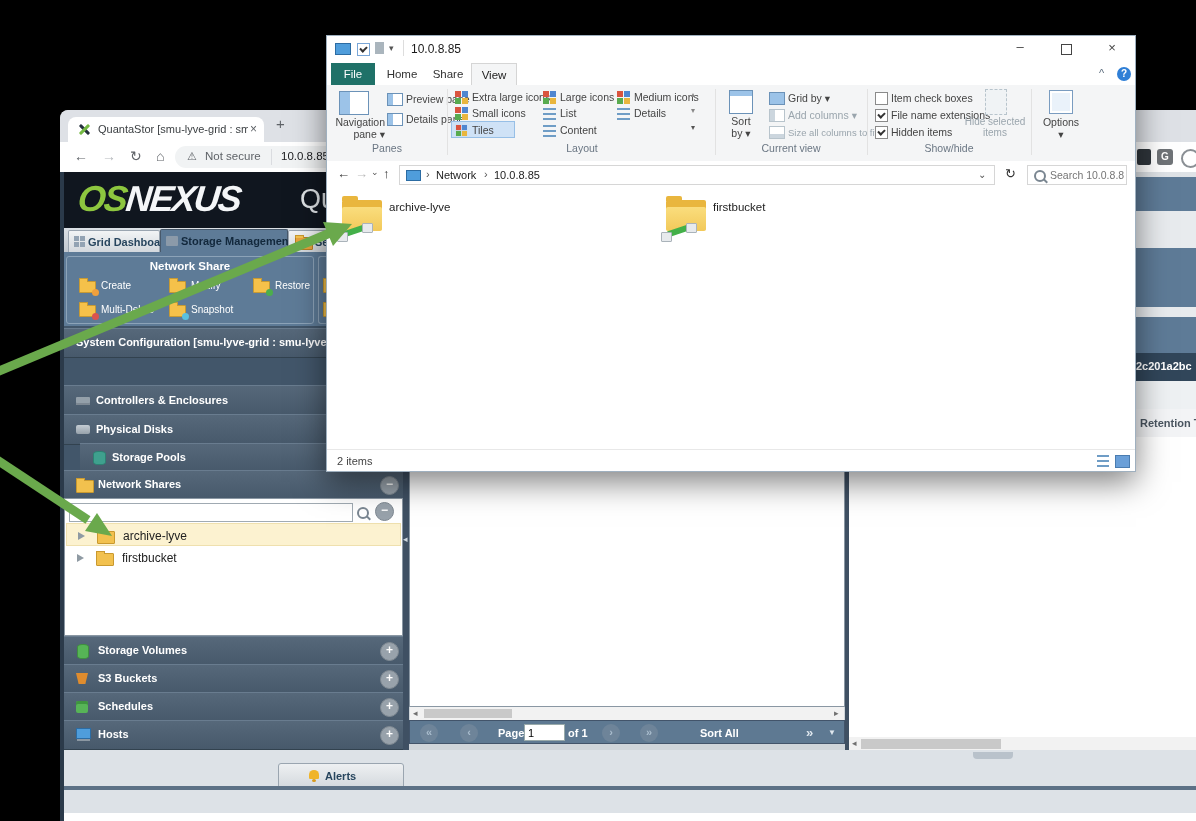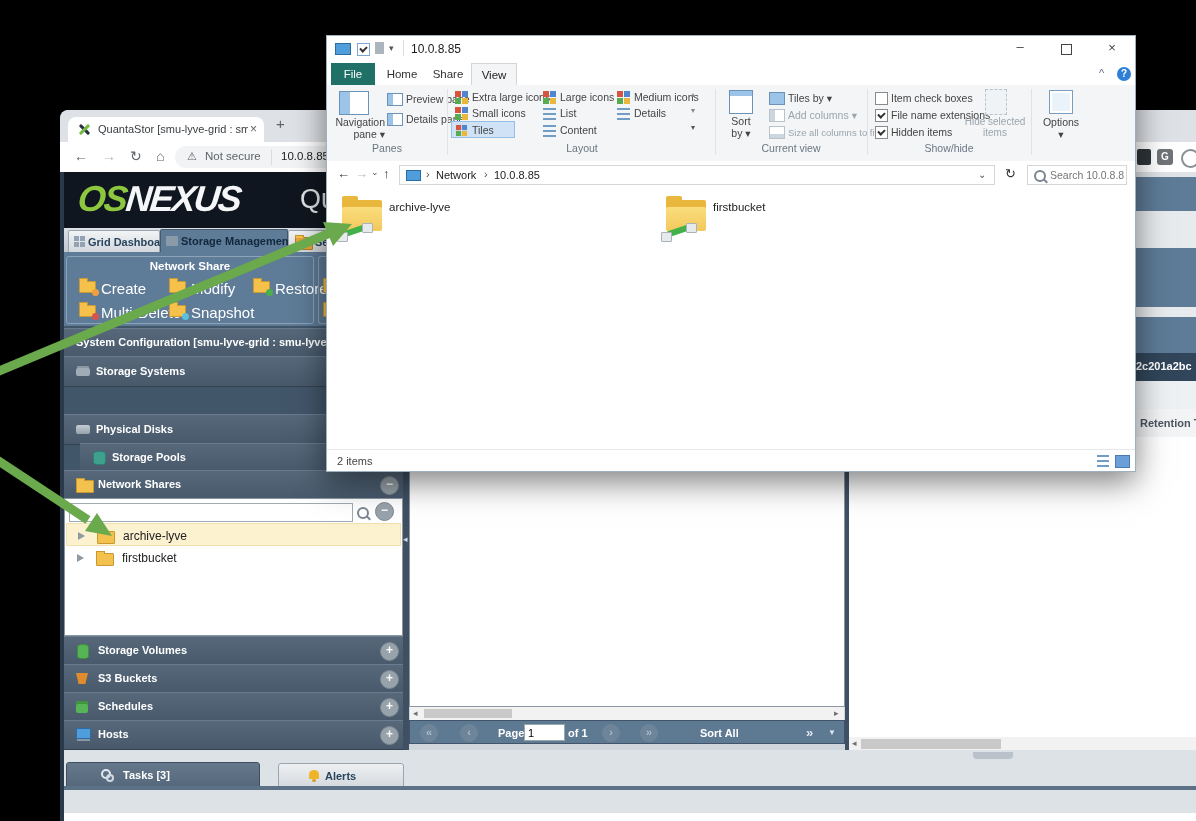--- a/index.html
+++ b/index.html
@@ -27,21 +27,21 @@
   .qs-rowlbl{color:#fff;font-weight:bold;font-size:11px}
   .qtab{font-size:11px;font-weight:bold;color:#27455e;border:1px solid #9aa5b0;border-bottom:none;border-radius:2px 2px 0 0;background:linear-gradient(#f2f4f5,#d3d8dd)}
   .circ{width:17px;height:17px;border-radius:50%;background:#98a2ab;border:1px solid #7f8992;color:#fff;font-weight:bold;font-size:12px;text-align:center;line-height:15px}
   .pcirc{width:18px;height:18px;border-radius:50%;background:#6e8499;color:#a9bccd;font-size:11px;font-weight:bold;text-align:center;line-height:17px}
   .ptxt{color:#fff;font-size:11px;font-weight:bold}
   .qfold{width:15px;height:10px;background:#f5c14a;border:1px solid #c79a33;border-radius:1px}
   .qfold::before{content:"";position:absolute;left:-1px;top:-4px;width:7px;height:3px;background:#f5c14a;border:1px solid #c79a33;border-bottom:none;border-radius:1px 1px 0 0}
   .qfold::after{content:"";position:absolute;right:-4px;bottom:-4px;width:7px;height:7px;border-radius:50%}
   .qf-create::after{background:#f0a03c}.qf-modify::after{background:#8e6bbf}
   .qf-restore::after{background:#4cae4c}.qf-del::after{background:#d9534f}.qf-snap::after{background:#5bc0de}
-  .rblbl{color:#fff;font-size:15px}
+  .rblbl{color:#fff;font-size:10px}
   .sfolder{width:16px;height:11px;background:#f2c14e;border:1px solid #c9992f;border-radius:1px}
   .sfolder::before{content:"";position:absolute;left:-1px;top:-3px;width:7px;height:2px;background:#f2c14e;border:1px solid #c9992f;border-bottom:none}
   .tri{width:0;height:0;border-left:7px solid #8f9aa3;border-top:4px solid transparent;border-bottom:4px solid transparent}
   
   .ic-syst{width:14px;height:8px;background:#9fabb6;border-radius:2px;box-shadow:0 -3px 0 -1px #8b97a2}
   .ic-ctrl{width:14px;height:8px;background:#94a0aa;border-radius:1px;box-shadow:inset 0 -2px 0 #7d8893}
   .ic-disk{width:14px;height:9px;background:linear-gradient(#c4ccd3,#97a2ab);border-radius:2px}
   .ic-pool{width:11px;height:12px;background:#3fa08e;border-radius:5px/3px;border:1px solid #2d8172}
   .ic-vol{width:10px;height:13px;background:#56b456;border-radius:5px/3px;border:1px solid #3f8f3f}
   .ic-bucket{width:12px;height:11px;background:#df8c2e;clip-path:polygon(0 0,100% 0,78% 100%,22% 100%)}
@@ -152,23 +152,23 @@
     </div>
     <div class="a" style="left:258px;top:146px;width:8px;height:66px;border:1px solid #8ca3b8;border-right:none;border-radius:3px 0 0 3px">
       <span class="a qfold qf-create" style="left:4px;top:24px"></span>
       <span class="a qfold qf-restore" style="left:4px;top:48px"></span>
     </div>
 
     <div class="a" style="left:4px;top:216px;width:339px;height:424px;background:#42566a"></div>
     <div class="a qs-row" style="left:4px;top:218px;width:339px;height:28px">
       <span class="a qs-rowlbl nw" style="left:12px;top:7px">System Configuration [smu-lyve-grid : smu-lyve-85]</span>
     </div>
-    <div class="a qs-row" style="left:4px;top:246px;width:339px;height:29px">
-      <span class="a ic-syst" style="left:12px;top:11px"></span>
-      <span class="a qs-rowlbl nw" style="left:32px;top:8px">Storage Systems</span>
+    <div class="a qs-row" style="left:4px;top:275px;width:339px;height:29px">
+      <span class="a ic-ctrl" style="left:12px;top:11px"></span>
+      <span class="a qs-rowlbl nw" style="left:32px;top:8px">Controllers &amp; Enclosures</span>
     </div>
     <div class="a qs-row" style="left:4px;top:304px;width:339px;height:29px">
       <span class="a ic-disk" style="left:12px;top:10px"></span>
       <span class="a qs-rowlbl nw" style="left:32px;top:8px">Physical Disks</span>
     </div>
     <div class="a qs-row" style="left:20px;top:333px;width:339px;height:27px">
       <span class="a ic-pool" style="left:13px;top:7px"></span>
       <span class="a qs-rowlbl nw" style="left:32px;top:7px">Storage Pools</span>
     </div>
     <div class="a qs-row" style="left:4px;top:360px;width:339px;height:28px">
@@ -254,24 +254,20 @@
       <span class="a nw" style="left:2px;top:7px;color:#fff;font-weight:bold;font-size:11px">2c201a2bc</span>
     </div>
     <div class="a" style="left:1074px;top:271px;width:62px;height:28px;background:#eef1f3"></div>
     <div class="a" style="left:1074px;top:299px;width:62px;height:28px;background:#f3f4f6;border-bottom:1px solid #d6dadd">
       <span class="a hdrcell nw" style="left:6px;top:8px">Retention Ta</span>
     </div>
     <div class="a" style="left:1074px;top:327px;width:62px;height:33px;background:#fff"></div>
 
     <div class="a" style="left:4px;top:640px;width:1132px;height:71px;background:#dde2e7"></div>
     <div class="a" style="left:913px;top:642px;width:40px;height:7px;background:#b9c2cb;border-radius:0 0 4px 4px"></div>
-    <div class="a" style="left:6px;top:652px;width:194px;height:26px;background:linear-gradient(#66798c,#55687b);border:1px solid #3e4f60;border-radius:3px 3px 0 0;box-sizing:border-box">
-      <span class="a ic-gears" style="left:34px;top:6px"></span>
-      <span class="a nw" style="left:56px;top:6px;color:#fff;font-weight:bold;font-size:11px">Tasks [3]</span>
-    </div>
     <div class="a" style="left:218px;top:653px;width:126px;height:25px;background:linear-gradient(#eef0f2,#d4d9de);border:1px solid #9aa5b0;border-radius:3px 3px 0 0;box-sizing:border-box">
       <span class="a ic-bell" style="left:30px;top:6px"></span>
       <span class="a nw" style="left:46px;top:6px;color:#27455e;font-weight:bold;font-size:11px">Alerts</span>
     </div>
     <div class="a" style="left:4px;top:676px;width:1132px;height:4px;background:#5c7186"></div>
     <div class="a" style="left:4px;top:703px;width:1132px;height:8px;background:#fff"></div>
   </div>
 
   <div id="explorer" class="a">
 
@@ -327,21 +323,21 @@
       <span class="a elbl nw" style="left:233px;top:39px">Content</span>
       <span class="a" style="left:364px;top:5px;font-size:8px;color:#888">▴</span>
       <span class="a" style="left:364px;top:21px;font-size:8px;color:#888">▾</span>
       <span class="a" style="left:364px;top:38px;font-size:8px;color:#555">▾</span>
       <span class="a eglbl" style="left:150px;top:57px;width:210px;text-align:center">Layout</span>
       <span class="a vdiv" style="left:388px;top:4px;height:66px"></span>
 
       <span class="a ic-sort" style="left:402px;top:5px"></span>
       <span class="a elbl" style="left:392px;top:30px;width:44px;text-align:center"><span>Sort</span><br><span>by</span> <span>▾</span></span>
       <span class="a ic-pane-sm" style="left:442px;top:7px;box-shadow:none;background:#9cc3e8"></span>
-      <span class="a elbl nw" style="left:461px;top:7px"><span>Tiles by</span> <span>▾</span></span>
+      <span class="a elbl nw" style="left:461px;top:7px"><span>Grid by</span> <span>▾</span></span>
       <span class="a ic-pane-sm gray" style="left:442px;top:24px;border-color:#b8c4cc;box-shadow:inset 5px 0 0 #ccd6de"></span>
       <span class="a elbl nw gray" style="left:461px;top:24px"><span>Add columns</span> <span>▾</span></span>
       <span class="a ic-pane-sm gray" style="left:442px;top:41px;border-color:#b8c4cc;box-shadow:inset 0 -4px 0 #ccd6de"></span>
       <span class="a nw gray" style="left:461px;top:42px;font-size:9.5px">Size all columns to fit</span>
       <span class="a eglbl" style="left:390px;top:57px;width:148px;text-align:center">Current view</span>
       <span class="a vdiv" style="left:540px;top:4px;height:66px"></span>
 
       <span class="a cb" style="left:548px;top:7px"></span>
       <span class="a elbl nw" style="left:564px;top:7px">Item check boxes</span>
       <span class="a cb on" style="left:548px;top:24px"></span>

